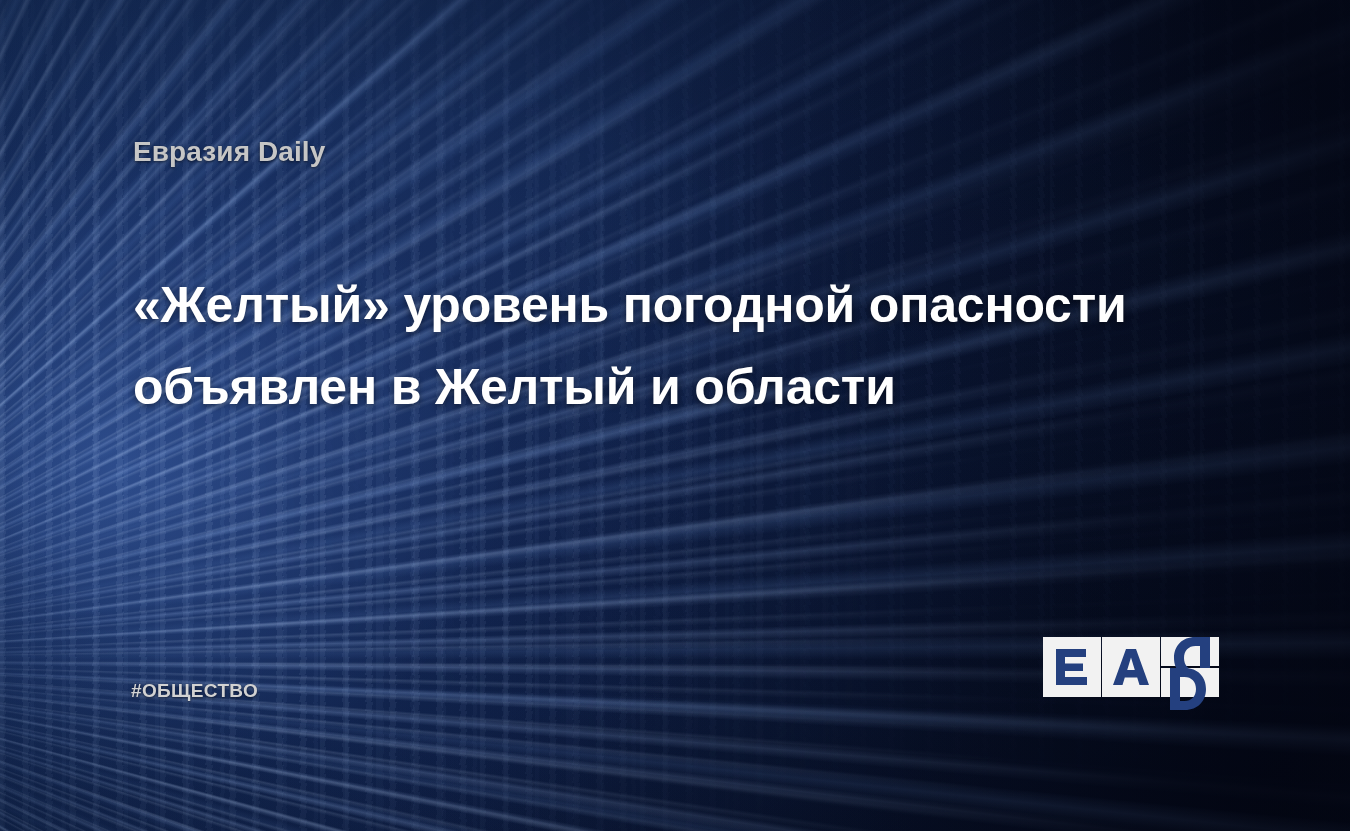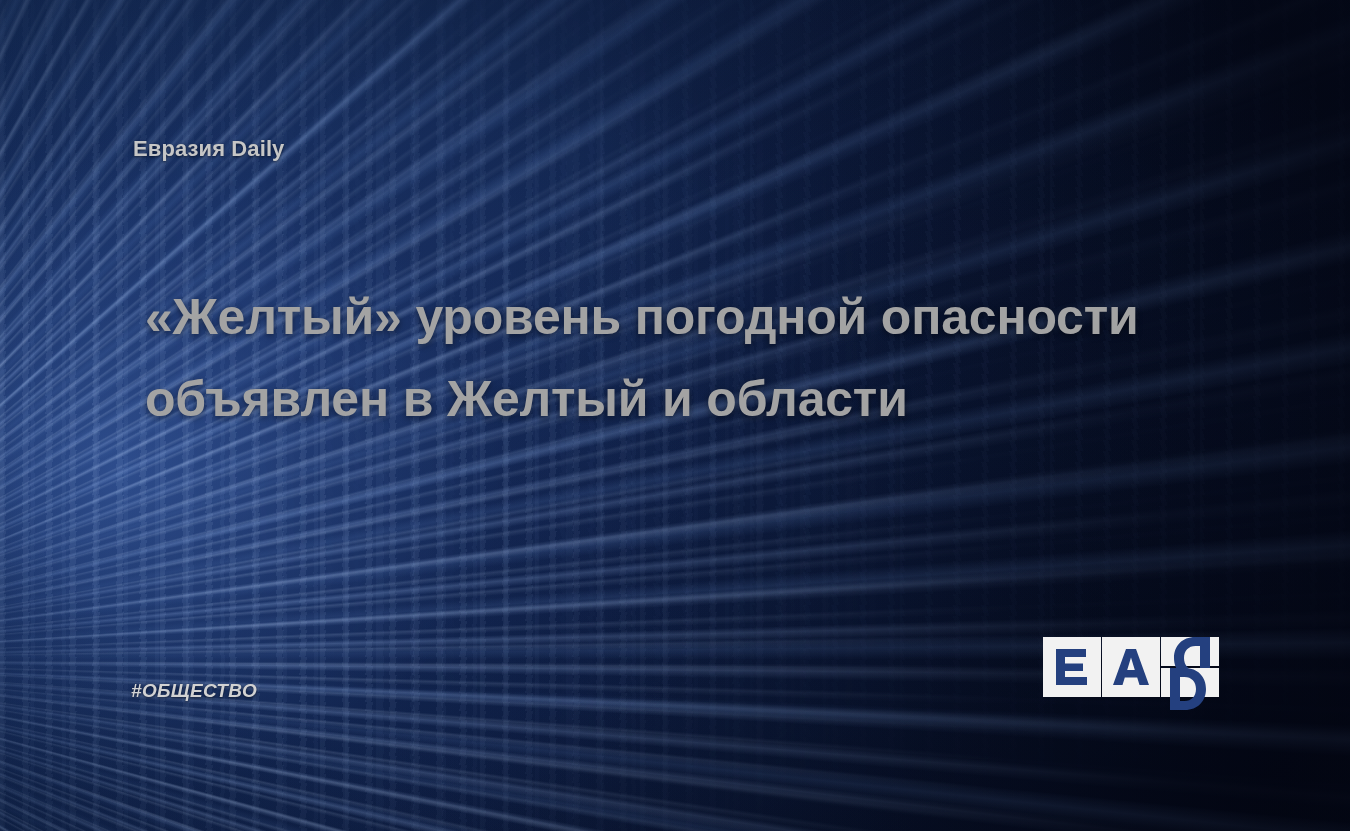--- a/index.html
+++ b/index.html
@@ -123,54 +123,53 @@
         rgba(0,0,0,0) 40%, rgba(2,5,16,0.30) 78%, rgba(2,4,14,0.62) 100%);
   }
 
   
   .content { position: absolute; inset: 0; }
 
   .brand {
     position: absolute;
     left: 133px;
     top: 136px;
-    font-size: 22px;
+    font-size: 28px;
     font-weight: 700;
     letter-spacing: .1px;
     color: #c6c6c6;
     text-shadow: 0 1px 3px rgba(0,0,0,.55);
     white-space: nowrap;
     text-align: right;
   }
 
   .headline {
     position: absolute;
     left: 133px;
     top: 264px;
     width: 1110px;
-    margin: 12px;
+    margin: 0;
     font-size: 50px;
     line-height: 82px;
     font-weight: 700;
-    color: #a3a3a3;
+    color: #ffffff;
     letter-spacing: -0.2px;
     text-shadow: 0 2px 6px rgba(0,0,0,.45);
   }
   .headline .line { display: block; }
 
   .category {
     position: absolute;
     left: 131px;
     top: 680px;
     font-size: 19px;
     font-weight: 700;
     letter-spacing: .35px;
     color: #d2d2d2;
     text-shadow: 0 1px 3px rgba(0,0,0,.55);
-    font-style: italic;
   }
 
   
   .logo {
     position: absolute;
     left: 1043px;
     top: 637px;
     width: 178px;
     height: 60px;
     display: flex;

